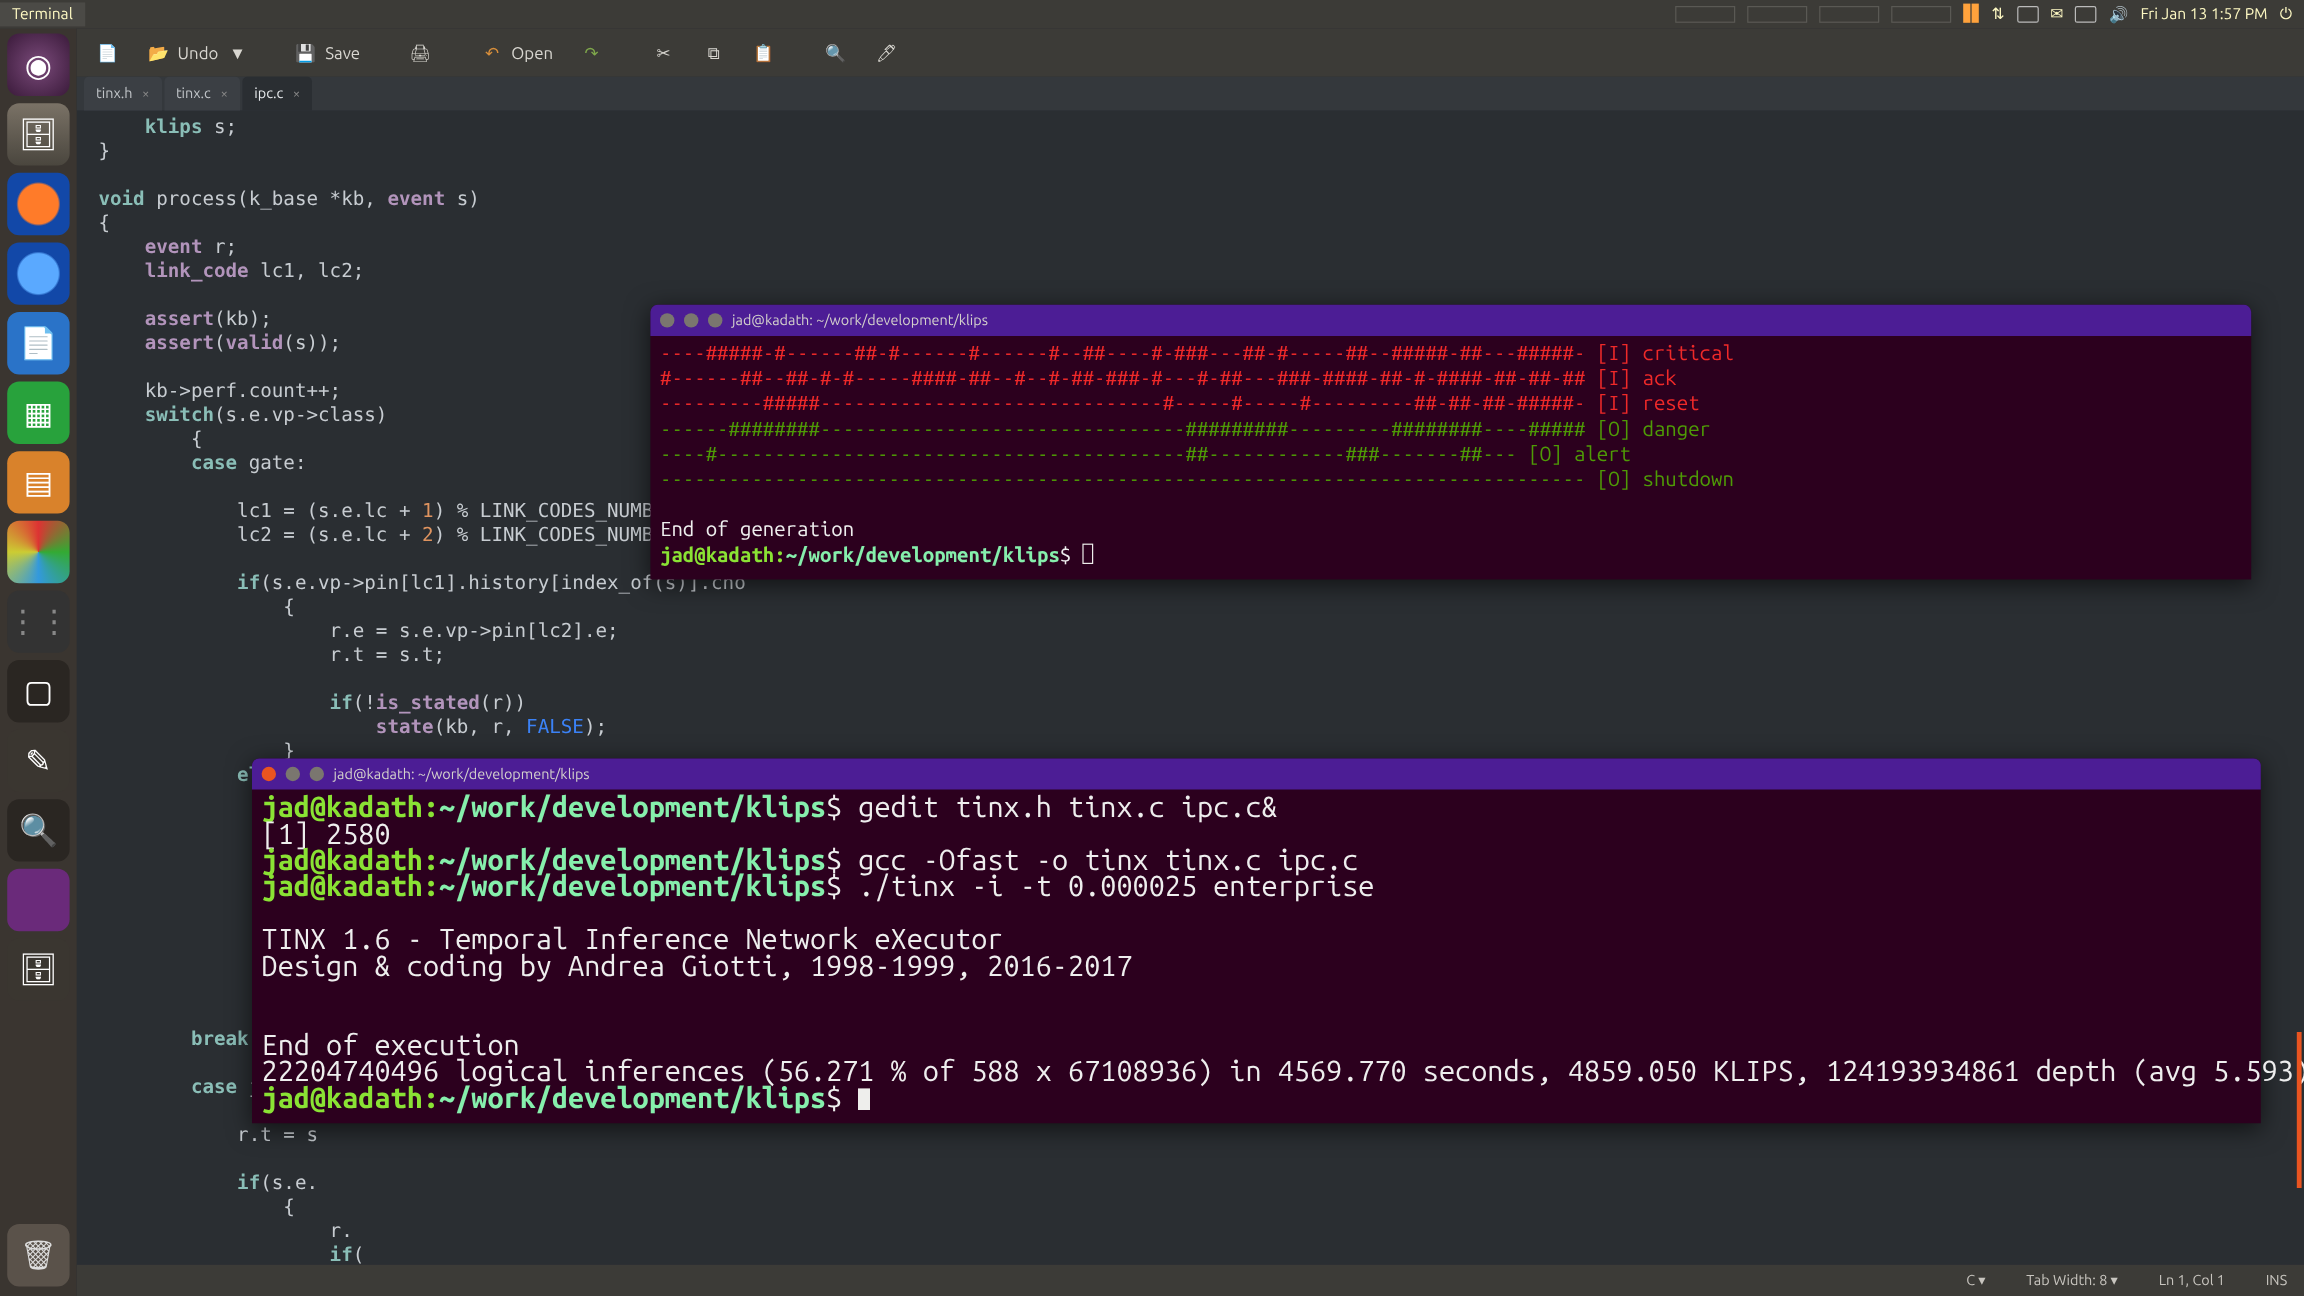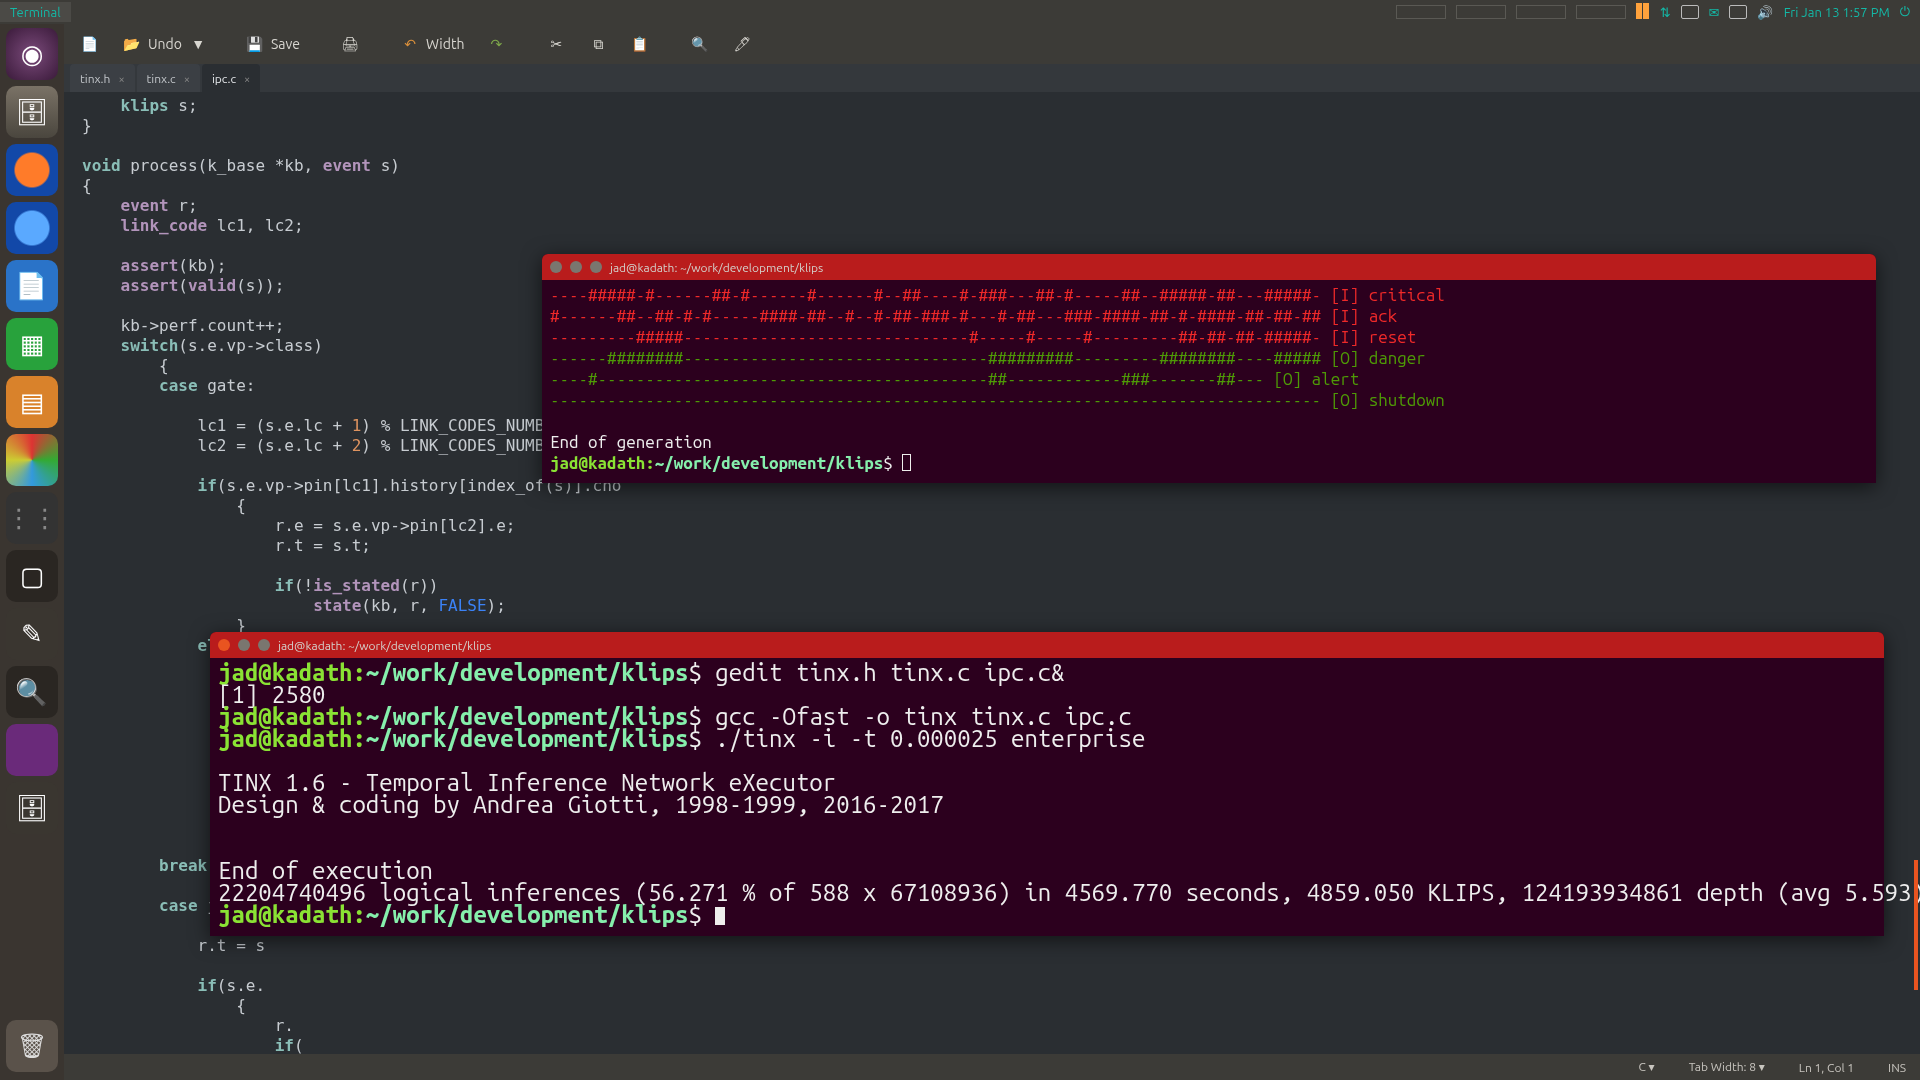--- a/index.html
+++ b/index.html
@@ -1,21 +1,21 @@
 <!DOCTYPE html>
 <html><head>
 <meta charset="utf-8">
 <style>
   * { margin:0; padding:0; box-sizing:border-box; }
   html,body { width:1920px; height:1080px; overflow:hidden;
               font-family:"Ubuntu","DejaVu Sans",sans-serif; background:#333; }
 
   
   #top-panel { position:absolute; left:0; top:0; width:1920px; height:24px;
-               background:#3c3b37; color:#14b8a6; font-size:13px;
+               background:#3c3b37; color:#fef9c3; font-size:13px;
                display:flex; align-items:center; }
   #top-panel .app-label { padding:3px 10px; background:#4b4a46; }
   #top-panel .spacer { flex:1; }
   #tray { display:flex; align-items:center; gap:10px; padding:0 10px; }
   .tray-cell { width:50px; height:14px; border:1px solid #5a5954;
                display:inline-block; }
   .tray-green { width:46px; height:12px;
                 background:linear-gradient(#3ad43a,#0aa60a); }
   .tray-orange { width:6px; height:16px; background:#ffa23c;
                  display:inline-block; margin-right:1px; }
@@ -79,21 +79,21 @@
   #gedit-status { position:absolute; left:0; bottom:0; right:0; height:26px;
                   background:#3c3b37; color:#c8c5bf;
                   font-family:"Ubuntu",sans-serif; font-size:12px;
                   display:flex; align-items:center; justify-content:flex-end;
                   gap:34px; padding:0 14px; }
 
   
   .term-win { position:absolute; background:#2c001e; color:#eee;
               font-family:"Ubuntu Mono","DejaVu Sans Mono",monospace;
               border-radius:6px 6px 0 0; box-shadow:0 4px 20px rgba(0,0,0,.6); }
-  .term-hdr { height:26px; background:#b91c1c;
+  .term-hdr { height:26px; background:#4c1d95;
               border-radius:6px 6px 0 0; display:flex; align-items:center;
               gap:8px; padding:0 8px; font-family:"Ubuntu",sans-serif;
               font-size:12px; color:#d4d1cc; }
   .win-btn { width:12px; height:12px; border-radius:50%;
              display:inline-block; }
   .wb-close{background:#e95420;} .wb-min{background:#7a766f;}
   .wb-max{background:#7a766f;}
   .term-body { padding:4px 8px 10px; font-size:24px; line-height:22px;
                white-space:pre; }
   .p-user{ color:#8ae234; font-weight:bold; }
@@ -167,21 +167,21 @@
       <span class="tb-ico">💾</span>
       <span>Save</span>
       </div>
     <div class="tb-sep"></div>
     <div class="tb-item">
       <span class="tb-ico">🖨</span>
       </div>
     <div class="tb-sep"></div>
     <div class="tb-item">
       <span class="tb-ico" style="color:#d98f3b">↶</span>
-      <span>Width</span>
+      <span>Open</span>
       </div>
     <div class="tb-item">
       <span class="tb-ico" style="color:#7fa84b">↷</span>
       </div>
     <div class="tb-sep"></div>
     <div class="tb-item">
       <span class="tb-ico">✂</span>
       </div>
     <div class="tb-item">
       <span class="tb-ico">⧉</span>

